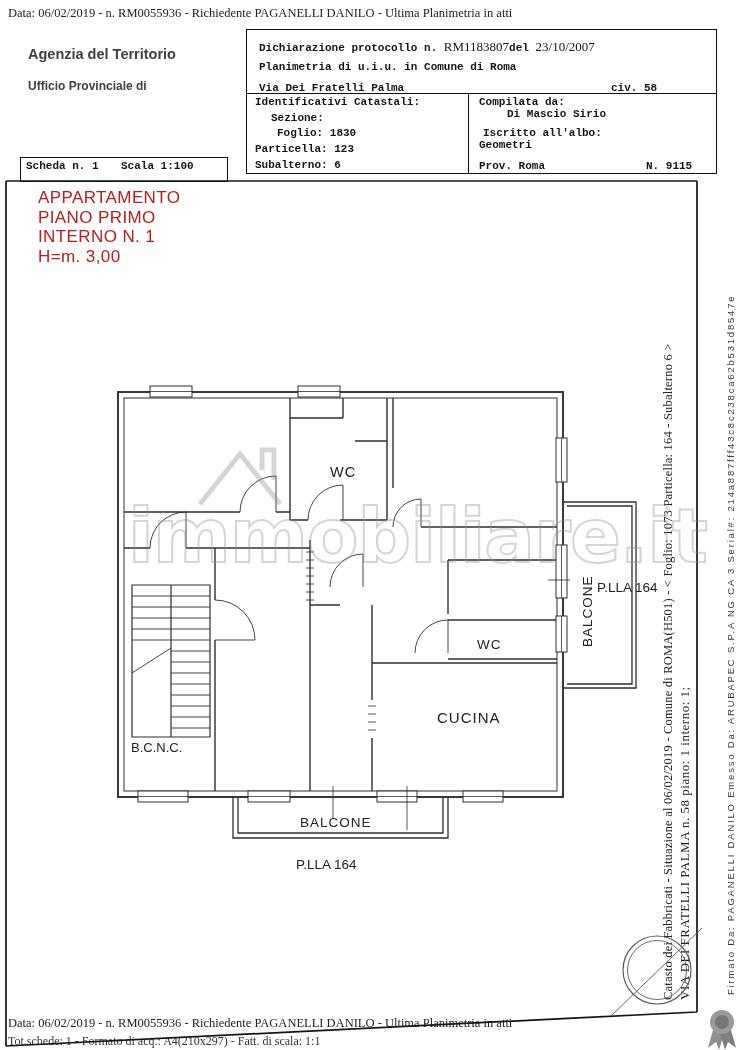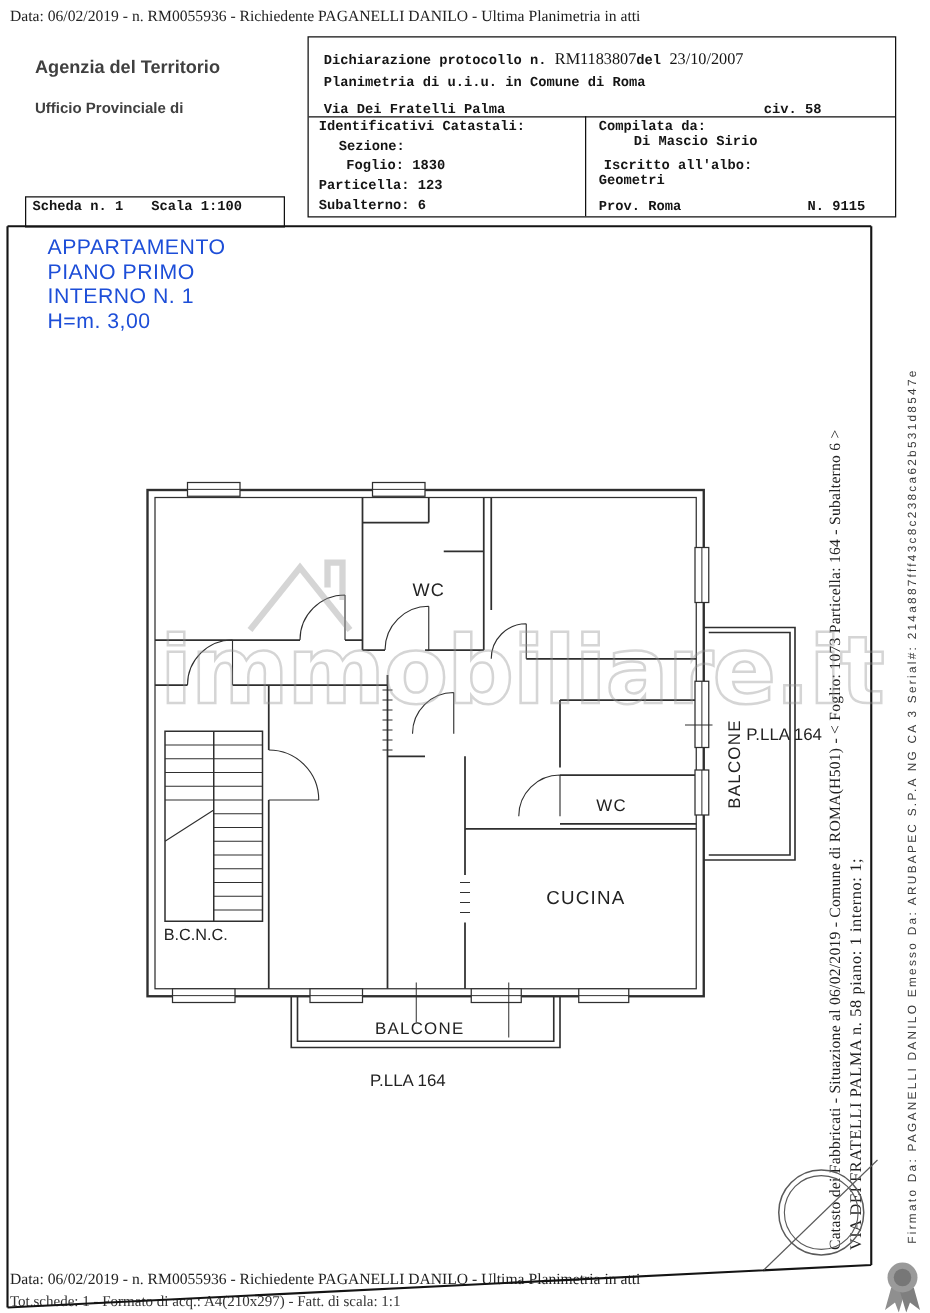--- a/index.html
+++ b/index.html
@@ -16,21 +16,21 @@
   .agency .l2{font-size:18.5px;font-weight:700;margin-top:3px;letter-spacing:.3px;}
   .agency .l3{font-size:12px;font-weight:700;margin-top:17px;}
   .agency .l4{font-size:16px;font-weight:700;margin-top:5px;}
   .decl-box{left:246px;top:29px;width:469px;height:143px;border:1.6px solid #111;background:#fff;}
   .decl-box .row{position:absolute;white-space:nowrap;}
   .serif-val{font-family:"Liberation Serif","DejaVu Serif",serif;font-weight:400;font-size:13px;}
   .hline{position:absolute;left:0;right:0;top:63px;border-top:1.4px solid #111;}
   .vline{position:absolute;left:221px;top:63px;bottom:0;border-left:1.4px solid #111;}
   .scheda{left:20px;top:157px;width:196px;height:19px;border:1.6px solid #111;background:#fff;padding:2px 5px;display:flex;}
   .scheda .s1{width:95px;}
-  .plan-title{left:38px;top:188px;font-size:17px;line-height:19.5px;color:#1d4ed8;letter-spacing:.4px;}
+  .plan-title{left:38px;top:188px;font-size:17px;line-height:19.5px;color:#b91c1c;letter-spacing:.4px;}
   .watermark{
     left:128px;top:492px;font-size:75px;font-weight:700;white-space:nowrap;
     font-family:"DejaVu Sans","Liberation Sans",sans-serif;
     color:rgba(255,255,255,0);-webkit-text-stroke:2px rgba(145,145,145,0.38);
     letter-spacing:-1px;z-index:5;pointer-events:none;
   }
   .vtext{transform-origin:0 0;transform:rotate(-90deg);white-space:nowrap;}
   .vt-catasto{left:661px;top:1000px;font-size:12.5px;letter-spacing:.2px;color:#222;}
   .vt-via{left:677px;top:1000px;font-size:13px;letter-spacing:.5px;color:#222;}
   .vt-firmato{left:725px;top:995px;font-size:9.5px;letter-spacing:1.8px;color:#3a3a3a;font-family:"Liberation Sans",sans-serif;}

